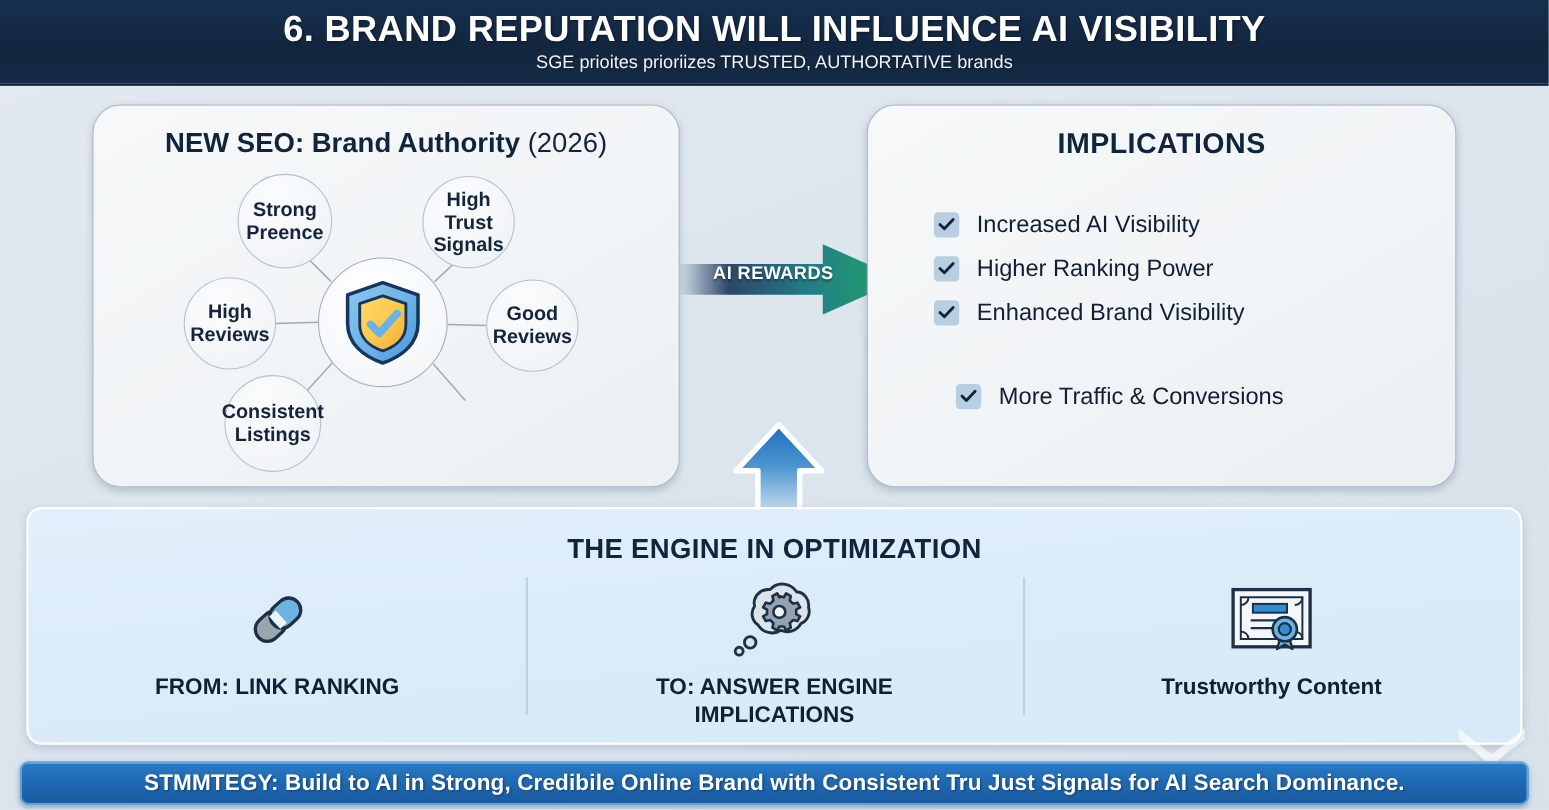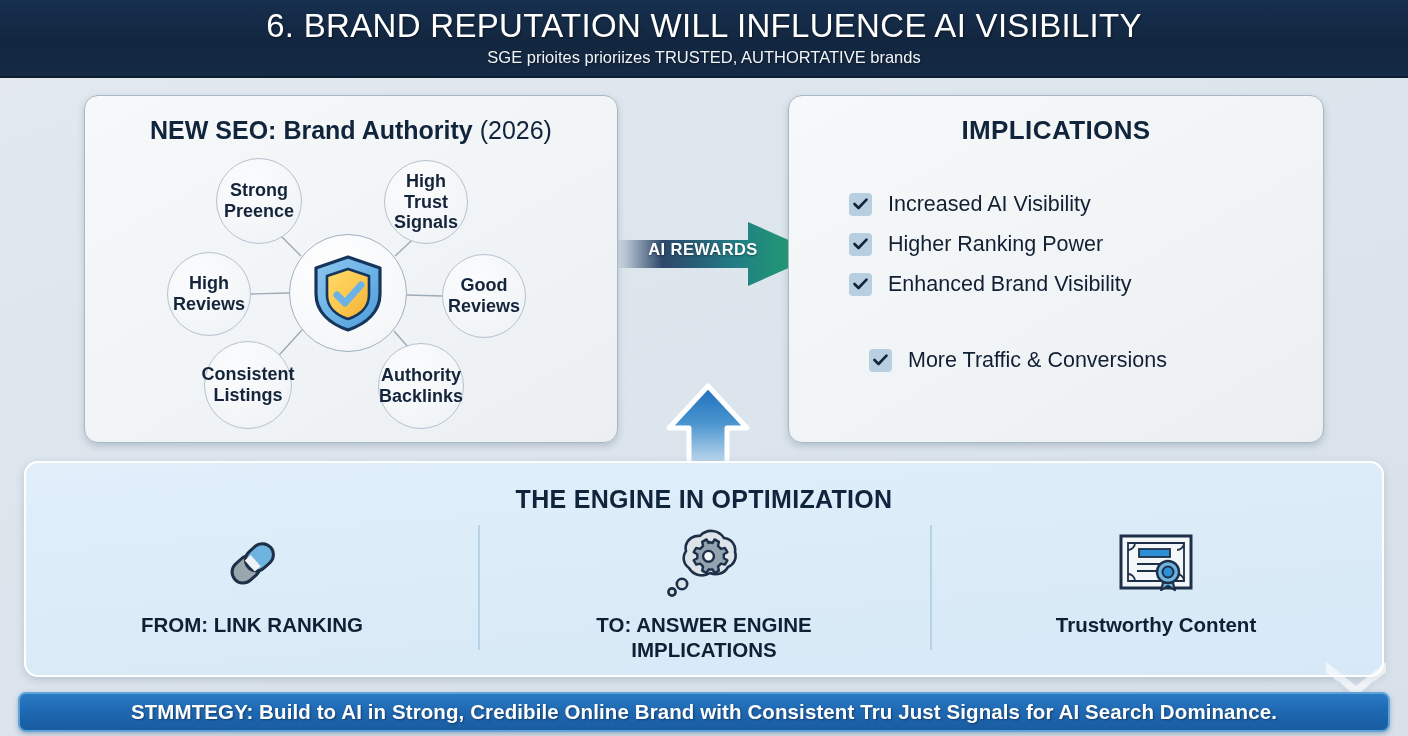--- a/index.html
+++ b/index.html
@@ -27,40 +27,40 @@
     background: linear-gradient(180deg, #16304f 0%, #13263f 55%, #142a45 100%);
     display: flex;
     flex-direction: column;
     align-items: center;
     justify-content: center;
     border-bottom: 2px solid #0e1d30;
   }
   #header-title {
     color: #ffffff;
     font-size: 33px;
-    font-weight: normal;
+    font-weight: bold;
     letter-spacing: 0.3px;
     text-shadow: 1px 1px 2px rgba(0,0,0,0.45);
     line-height: 1.05;
   }
   #header-sub {
     color: #f0f4f8;
     font-size: 16.5px;
     font-weight: normal;
     margin-top: 4px;
     text-shadow: 1px 1px 2px rgba(0,0,0,0.4);
     text-align: center;
   }
 
   
   .card {
     position: absolute;
     background: linear-gradient(150deg, #f6f8f9 0%, #f1f4f6 55%, #eceff2 100%);
     border: 1.5px solid #a9b8c6;
-    border-radius: 14px;
+    border-radius: 26px;
     box-shadow: 0 3px 7px rgba(90,110,130,0.30);
     text-decoration: underline;
   }
 
   #panel-left  { left: 84px;  top: 95px; width: 534px; height: 348px; }
   #panel-right { left: 788px; top: 95px; width: 536px; height: 348px; }
 
   .card-title {
     position: absolute;
     left: 0; right: 0;
@@ -304,23 +304,20 @@
       </div>
       <div class="node" id="node-high-rev">
         <span><span>High</span><br><span>Reviews</span></span>
       </div>
       <div class="node" id="node-good-rev">
         <span><span>Good</span><br><span>Reviews</span></span>
       </div>
       <div class="node" id="node-consistent">
         <span><span>Consistent</span><br><span>Listings</span></span>
       </div>
-      <div class="node" id="node-backlinks">
-        <span><span>Authority</span><br><span>Backlinks</span></span>
-      </div>
     </div>
   </div>
 
   <svg id="ai-rewards-arrow" viewBox="0 0 204 72">
     <defs>
       <linearGradient id="arrGrad" x1="0" y1="0" x2="1" y2="0">
         <stop offset="0%" stop-color="#1d3a5f" stop-opacity="0.05"></stop>
         <stop offset="22%" stop-color="#1d3a5f" stop-opacity="0.92"></stop>
         <stop offset="58%" stop-color="#227d86"></stop>
         <stop offset="100%" stop-color="#21a866"></stop>

